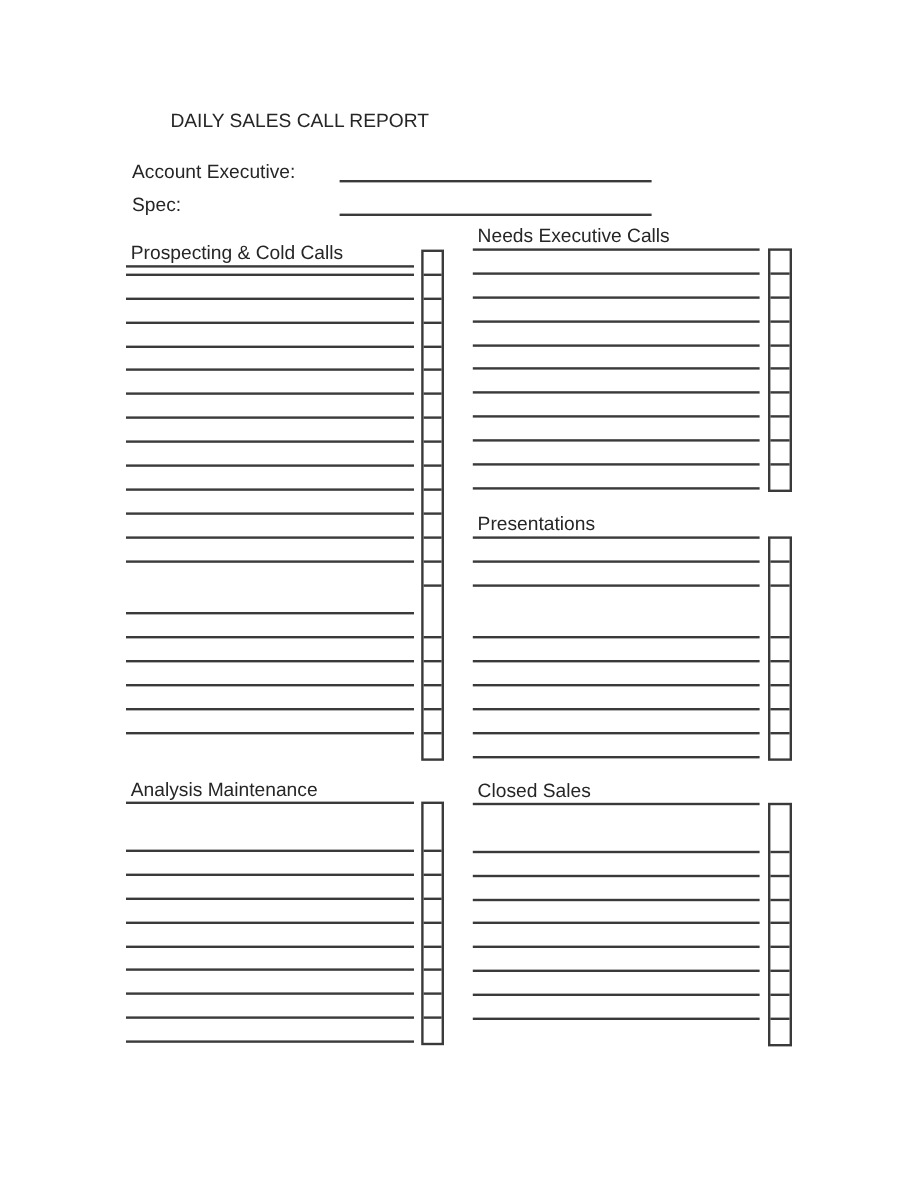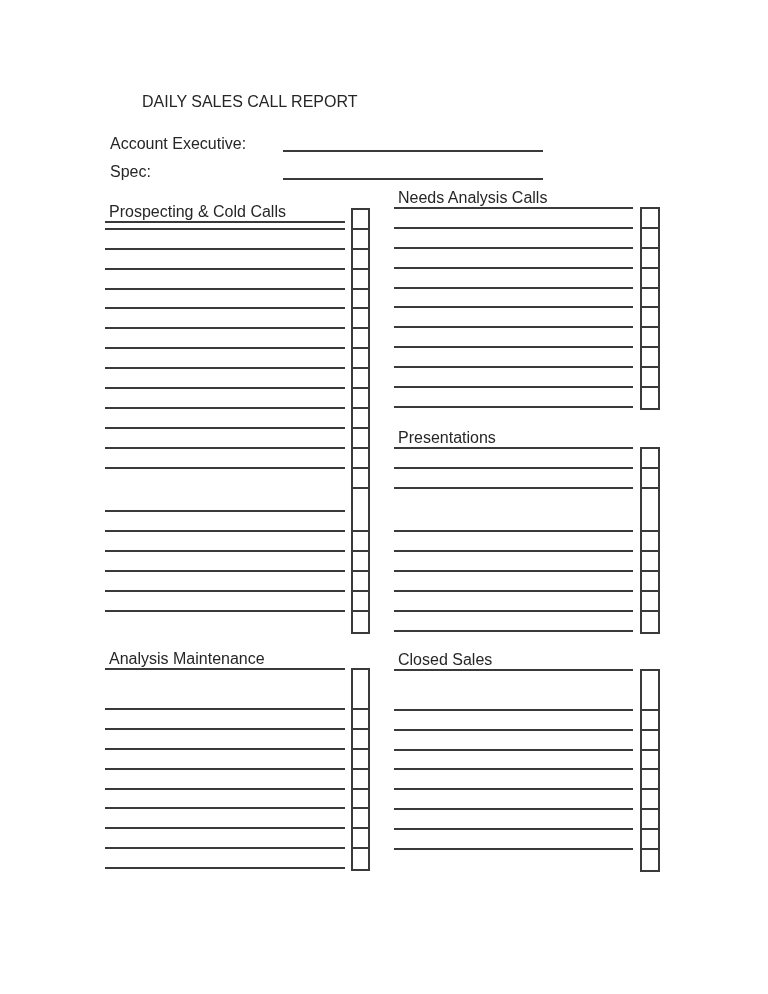--- a/index.html
+++ b/index.html
@@ -76,21 +76,21 @@
         <div class="cell" style="height: 19.9px;"></div>
         <div class="cell" style="height: 20px;"></div>
         <div class="cell" style="height: 43.5px;"></div>
         <div class="cell" style="height: 19.9px;"></div>
         <div class="cell" style="height: 19.9px;"></div>
         <div class="cell" style="height: 19.9px;"></div>
         <div class="cell" style="height: 19.9px;"></div>
         <div class="cell" style="height: 19.9px;"></div>
       </div>
       <div class="sec-header" style="left: 394px; top: 190px; width: 239px; height: 19px;">
-        <span>Needs Analysis Calls</span>
+        <span>Needs Executive Calls</span>
       </div>
       <div class="rows" style="left: 394px; top: 209px; width: 239px; height: 199px;">
         <div class="row" style="height: 19.9px;"></div>
         <div class="row" style="height: 19.9px;"></div>
         <div class="row" style="height: 19.9px;"></div>
         <div class="row" style="height: 19.9px;"></div>
         <div class="row" style="height: 19.9px;"></div>
         <div class="row" style="height: 19.9px;"></div>
         <div class="row" style="height: 19.9px;"></div>
         <div class="row" style="height: 19.9px;"></div>

